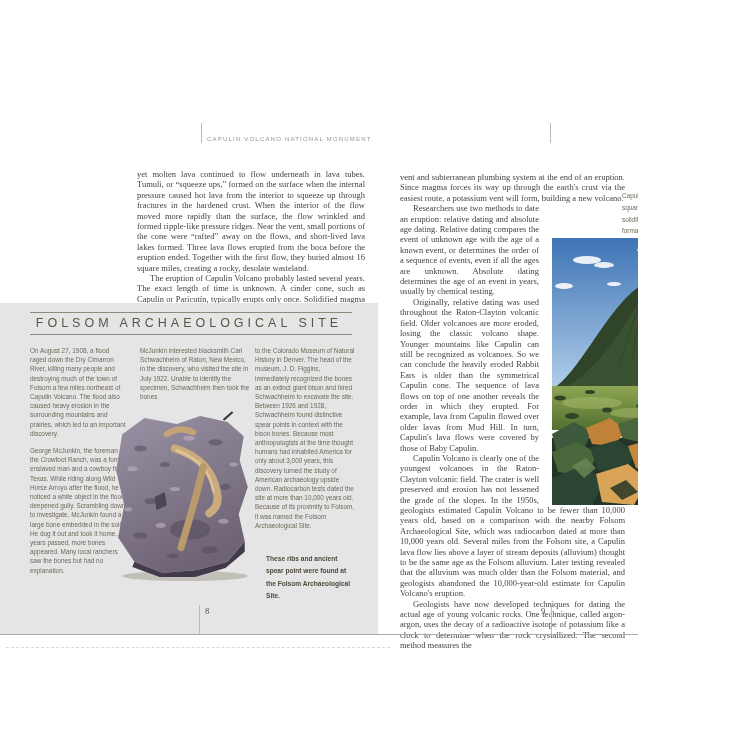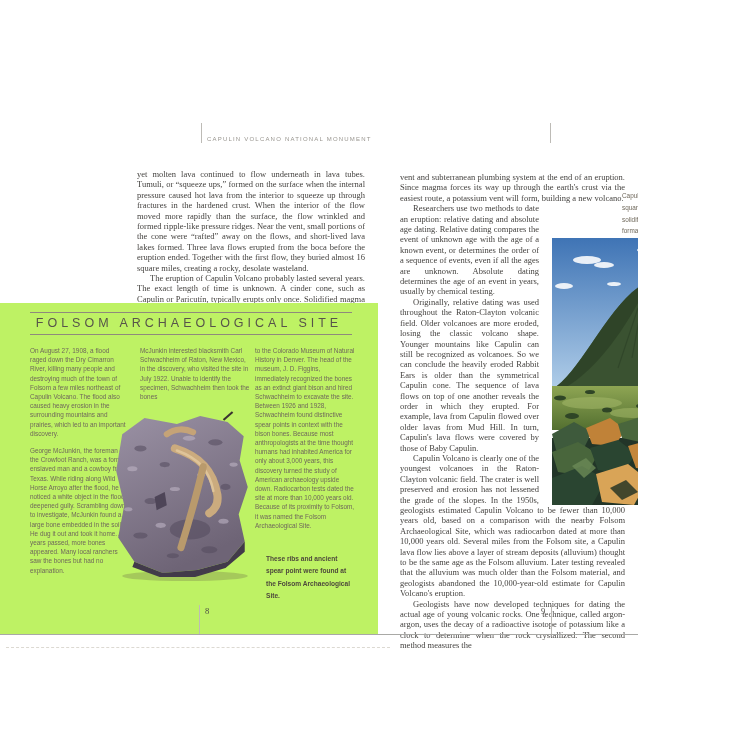--- a/index.html
+++ b/index.html
@@ -22,21 +22,21 @@
   .body-col p.indent{text-indent:13px;}
   #left-body{left:137px;top:169px;width:228px;}
   #right-body{left:400px;top:172px;width:225px;}
   .float-spacer{float:right;width:78px;height:296px;margin-left:8px;}
   
   .photo-caption{position:absolute;left:622px;top:190px;width:114px;font-size:6.4px;
                  line-height:11.8px;color:#6f685b;}
   .volcano-photo{position:absolute;left:552px;top:238px;width:196px;height:267px;overflow:hidden;}
   .volcano-photo svg{display:block;width:100%;height:100%;}
   
-  .sidebar{position:absolute;left:0;top:303px;width:378px;height:331px;background:#bef264;}
+  .sidebar{position:absolute;left:0;top:303px;width:378px;height:331px;background:#e5e5e5;}
   .sidebar .rule-a{left:30px;top:9px;width:322px;}
   .sidebar .rule-b{left:30px;top:31px;width:322px;}
   .sidebar-title{position:absolute;left:0;top:13px;width:378px;text-align:center;
                  font-size:12.5px;letter-spacing:4px;color:#57544a;font-weight:normal;white-space:nowrap;}
   .side-col{position:absolute;top:43px;font-size:6.4px;line-height:9.2px;color:#6f685b;}
   .side-col p{margin:0 0 8px 0;}
   #side-col1{left:30px;width:97px;}
   #side-col2{left:140px;width:110px;}
   #side-col3{left:255px;width:100px;}
   .rock-photo{position:absolute;left:104px;top:104px;width:162px;height:176px;}

